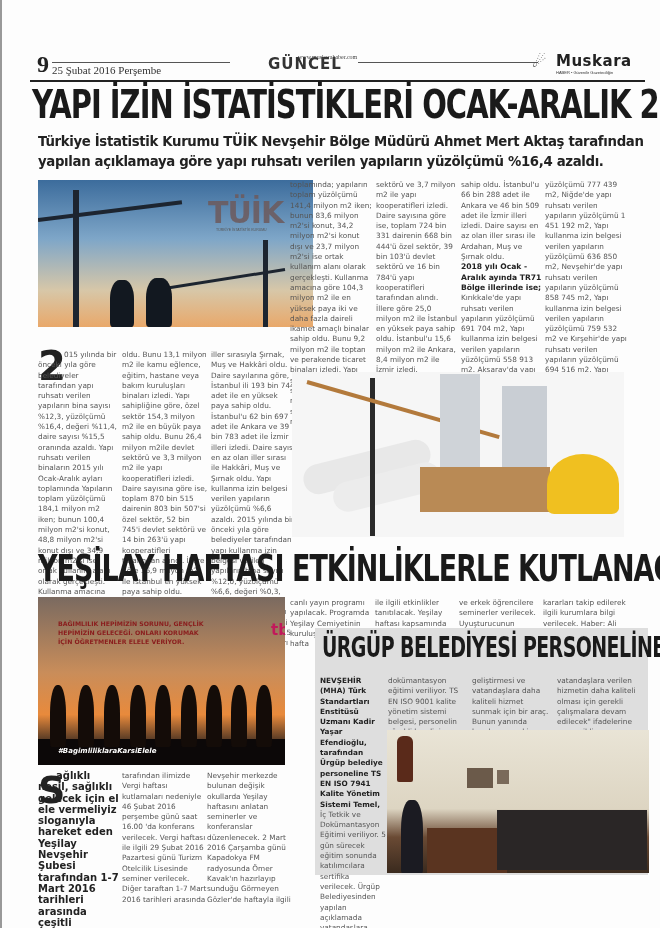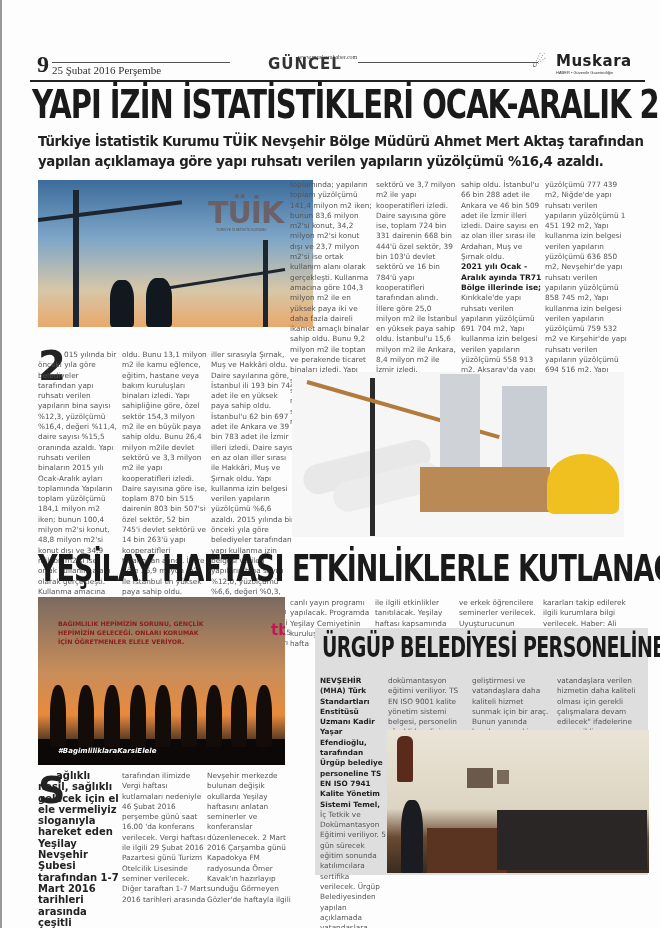--- a/index.html
+++ b/index.html
@@ -91,21 +91,21 @@
 
   <div class="dropcap" style="left:38px;top:346px;">2</div>
   <div class="col" style="left:38px;top:350px;width:80px;text-indent:26px;">015 yılında bir önceki yıla göre belediyeler tarafından yapı ruhsatı verilen yapıların bina sayısı %12,3, yüzölçümü %16,4, değeri %11,4, daire sayısı %15,5 oranında azaldı. Yapı ruhsatı verilen binaların 2015 yılı Ocak-Aralık ayları toplamında Yapıların toplam yüzölçümü 184,1 milyon m2 iken; bunun 100,4 milyon m2'si konut, 48,8 milyon m2'si konut dışı ve 34,9 milyon m2'si ise ortak kullanım alanı olarak gerçekleşti. Kullanma amacına göre 131,3 milyon m2 ile en yüksek paya iki ve daha fazla daireli ikamet amaçlı binalar sahip</div>
   <div class="col" style="left:122px;top:350px;width:86px;">oldu. Bunu 13,1 milyon m2 ile kamu eğlence, eğitim, hastane veya bakım kuruluşları binaları izledi. Yapı sahipliğine göre, özel sektör 154,3 milyon m2 ile en büyük paya sahip oldu. Bunu 26,4 milyon m2ile devlet sektörü ve 3,3 milyon m2 ile yapı kooperatifleri izledi. Daire sayısına göre ise, toplam 870 bin 515 dairenin 803 bin 507'si özel sektör, 52 bin 745'i devlet sektörü ve 14 bin 263'ü yapı kooperatifleri tarafından alındı. İllere göre 36,9 milyon m2 ile İstanbul en yüksek paya sahip oldu. İstanbul'u, 17,1 milyon m2 ile Ankara, 7,4 milyon m2 ile İzmir illeri izledi. Yüzölçümü en düşük olan</div>
   <div class="col" style="left:211px;top:350px;width:85px;">iller sırasıyla Şırnak, Muş ve Hakkâri oldu. Daire sayılarına göre, İstanbul ili 193 bin 744 adet ile en yüksek paya sahip oldu. İstanbul'u 62 bin 697 adet ile Ankara ve 39 bin 783 adet ile İzmir illeri izledi. Daire sayısı en az olan iller sırası ile Hakkâri, Muş ve Şırnak oldu. Yapı kullanma izin belgesi verilen yapıların yüzölçümü %6,6 azaldı. 2015 yılında bir önceki yıla göre belediyeler tarafından yapı kullanma izin belgesi verilen yapıların bina sayısı %12,0, yüzölçümü %6,6, değeri %0,3, daire sayısı %6,0 oranında azaldı. Yapı kullanma izin belgesi verilen binaların 2015 yılı Ocak-Aralık ayları</div>
 
   <div class="col" style="left:290px;top:180px;width:82px;">toplamında; yapıların toplam yüzölçümü 141,4 milyon m2 iken; bunun 83,6 milyon m2'si konut, 34,2 milyon m2'si konut dışı ve 23,7 milyon m2'si ise ortak kullanım alanı olarak gerçekleşti. Kullanma amacına göre 104,3 milyon m2 ile en yüksek paya iki ve daha fazla daireli ikamet amaçlı binalar sahip oldu. Bunu 9,2 milyon m2 ile toptan ve perakende ticaret binaları izledi. Yapı sahipliğine göre, özel sektör 124,7 milyon m2 ile en büyük paya sahip oldu. Bunu 13,0 milyon m2ile devlet</div>
   <div class="col" style="left:376px;top:180px;width:82px;">sektörü ve 3,7 milyon m2 ile yapı kooperatifleri izledi. Daire sayısına göre ise, toplam 724 bin 331 dairenin 668 bin 444'ü özel sektör, 39 bin 103'ü devlet sektörü ve 16 bin 784'ü yapı kooperatifleri tarafından alındı. İllere göre 25,0 milyon m2 ile İstanbul en yüksek paya sahip oldu. İstanbul'u 15,6 milyon m2 ile Ankara, 8,4 milyon m2 ile İzmir izledi. Yüzölçümü en düşük olan iller sırasıyla Ardahan, Bayburt ve Muş oldu. Daire sayılarına göre, İstanbul ili 146 bin 846 adet ile en yüksek paya</div>
   <div class="col" style="left:461px;top:180px;width:82px;">
     <span>sahip oldu. İstanbul'u 66 bin 288 adet ile Ankara ve 46 bin 509 adet ile İzmir illeri izledi. Daire sayısı en az olan iller sırası ile Ardahan, Muş ve Şırnak oldu.</span>
-    <b style="display:block;font-size:7.6px;">2021 yılı Ocak - Aralık ayında TR71 Bölge illerinde ise;</b>
+    <b style="display:block;font-size:7.6px;">2018 yılı Ocak - Aralık ayında TR71 Bölge illerinde ise;</b>
     <span>Kırıkkale'de yapı ruhsatı verilen yapıların yüzölçümü 691 704 m2, Yapı kullanma izin belgesi verilen yapıların yüzölçümü 558 913 m2. Aksaray'da yapı ruhsatı verilen yapıların yüzölçümü 1 307 043 m2, Yapı kullanma izin belgesi verilen yapıların</span>
   </div>
   <div class="col" style="left:545px;top:180px;width:82px;">
     <span>yüzölçümü 777 439 m2, Niğde'de yapı ruhsatı verilen yapıların yüzölçümü 1 451 192 m2, Yapı kullanma izin belgesi verilen yapıların yüzölçümü 636 850 m2, Nevşehir'de yapı ruhsatı verilen yapıların yüzölçümü 858 745 m2, Yapı kullanma izin belgesi verilen yapıların yüzölçümü 759 532 m2 ve Kırşehir'de yapı ruhsatı verilen yapıların yüzölçümü 694 516 m2, Yapı kullanma izin belgesi verilen yapıların yüzölçümü 726 790 m2 dir.</span>
     <span style="display:block;">Haber: Fatma Gedik</span>
   </div>
 
   <div class="img img2">
     <div style="position:absolute;left:10px;top:80px;width:130px;height:30px;background:#e8e8e8;border-radius:15px;transform:rotate(-14deg);"></div>
     <div style="position:absolute;left:40px;top:100px;width:110px;height:30px;background:#ececec;border-radius:15px;transform:rotate(-14deg);"></div>

